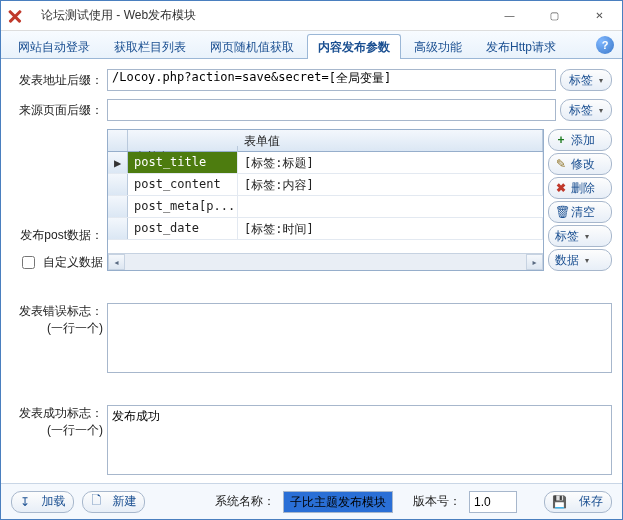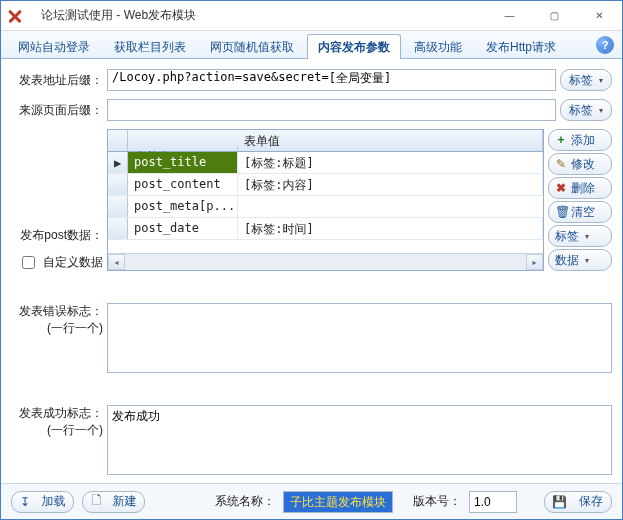--- a/index.html
+++ b/index.html
@@ -238,21 +238,21 @@
     align-items:center;
     padding: 0 10px;
     gap:8px;
   }
   .footer .spacer{flex:1;}
   .footer .lbl{color:#222;}
   .sysname {
     display:inline-block;
     border:1px solid #a7b7cc;
     background:#2a6fd6;
-    color:#fde047;
+    color:#000000;
     padding:2px 6px;
     min-width:96px;
     height:22px;
     line-height:16px;
   }
   .ver-input{ width:48px; }
   .footer .btn .ico-disk{color:#1a4f91;}
   .footer .btn .ico-load{color:#1a4f91;}
   .footer .btn .ico-new{color:#1a4f91;}
 </style>

